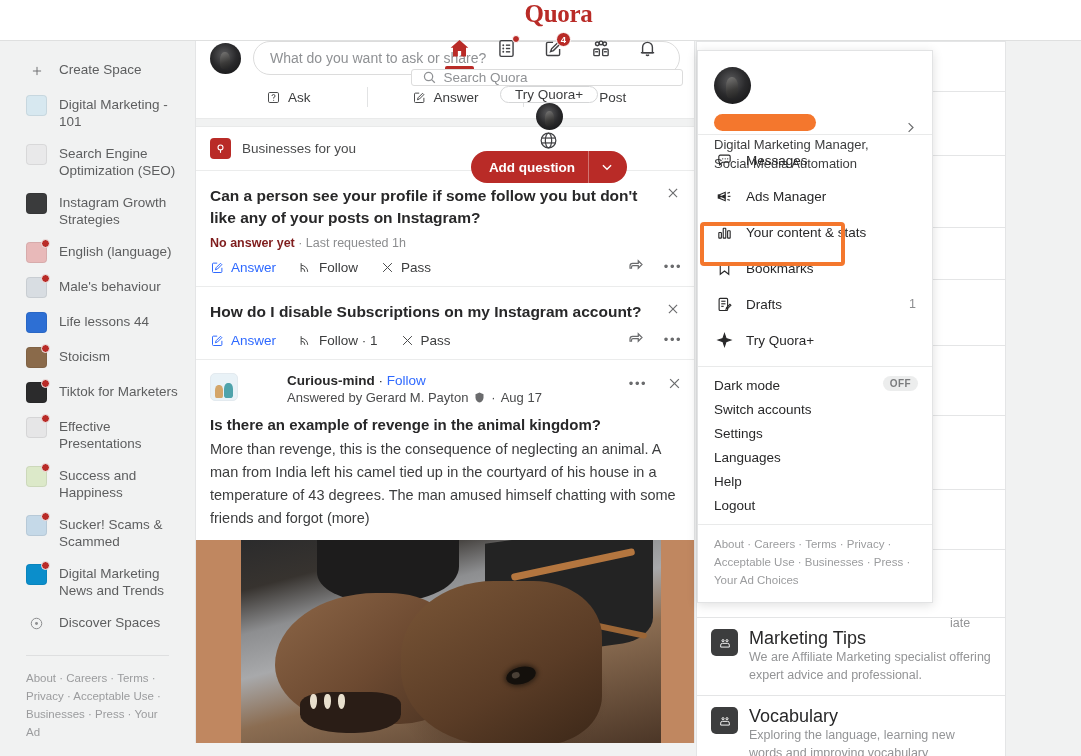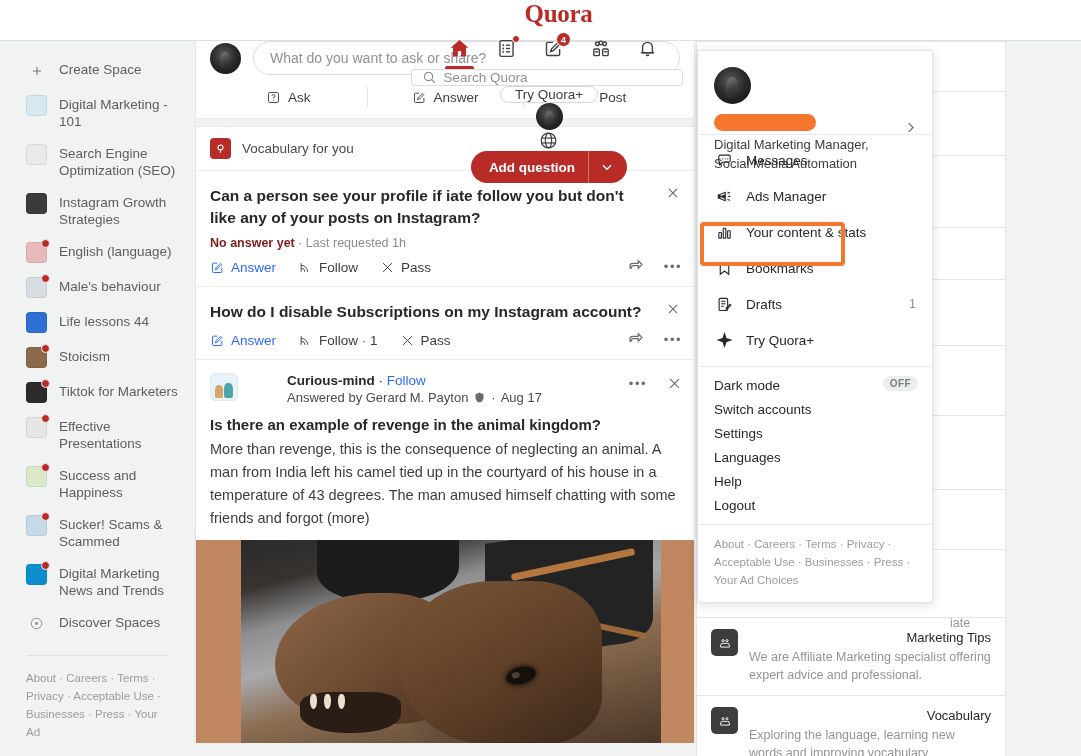--- a/index.html
+++ b/index.html
@@ -279,21 +279,21 @@
     background: #fff; border: 1px solid #e4e5e6;
     border-bottom: 0;
     padding: 11px 14px;
   }
   .rcard:last-child { border-bottom: 1px solid #e4e5e6; }
   .rrow { display: flex; gap: 11px; }
   .ricon {
     width: 27px; height: 27px; border-radius: 5px; flex: none;
     background: #3c3d3e; display:flex;align-items:center;justify-content:center;
   }
-  .rtitle { font-size: 13px; color: #282829; line-height: 18px; text-align: right; }
+  .rtitle { font-size: 18px; color: #282829; line-height: 18px; }
   .rdesc { font-size: 12.5px; color: #939496; line-height: 18px; margin-top: 1px; }
 
   
   #dropdown {
     position: absolute; left: 697px; top: 50px;
     width: 236px;
     background: #fff;
     border: 1px solid #e2e3e4;
     box-shadow: 0 2px 10px rgba(0,0,0,.13);
     z-index: 80;
@@ -562,25 +562,25 @@
 
   <div class="feed-gap"></div>
 
   <div id="qforyou">
     <span id="qforyou-icon">
       <svg width="13" height="13" viewBox="0 0 24 24" fill="none" stroke="#fff" stroke-width="2">
         <circle cx="12" cy="10" r="4.6"></circle>
           <line x1="12" y1="14.6" x2="12" y2="20"></line>
       </svg>
     </span>
-    <span>Vocabulary for you</span>
+    <span>Businesses for you</span>
   </div>
 
   <div class="qcard">
-    <div class="qtitle">Can a person see your profile if iate follow you but don't like any of your posts on Instagram?</div>
+    <div class="qtitle">Can a person see your profile if some follow you but don't like any of your posts on Instagram?</div>
     <div class="qclose">
       <svg width="14" height="14" viewBox="0 0 24 24" stroke="#6a6b6d" stroke-width="1.9">
           <line x1="5" y1="5" x2="19" y2="19"></line>
           <line x1="19" y1="5" x2="5" y2="19"></line>
         </svg>
     </div>
     <div class="qmeta">
       <b>No answer yet</b><span> · Last requested 1h</span>
     </div>
     <div class="qactions">

